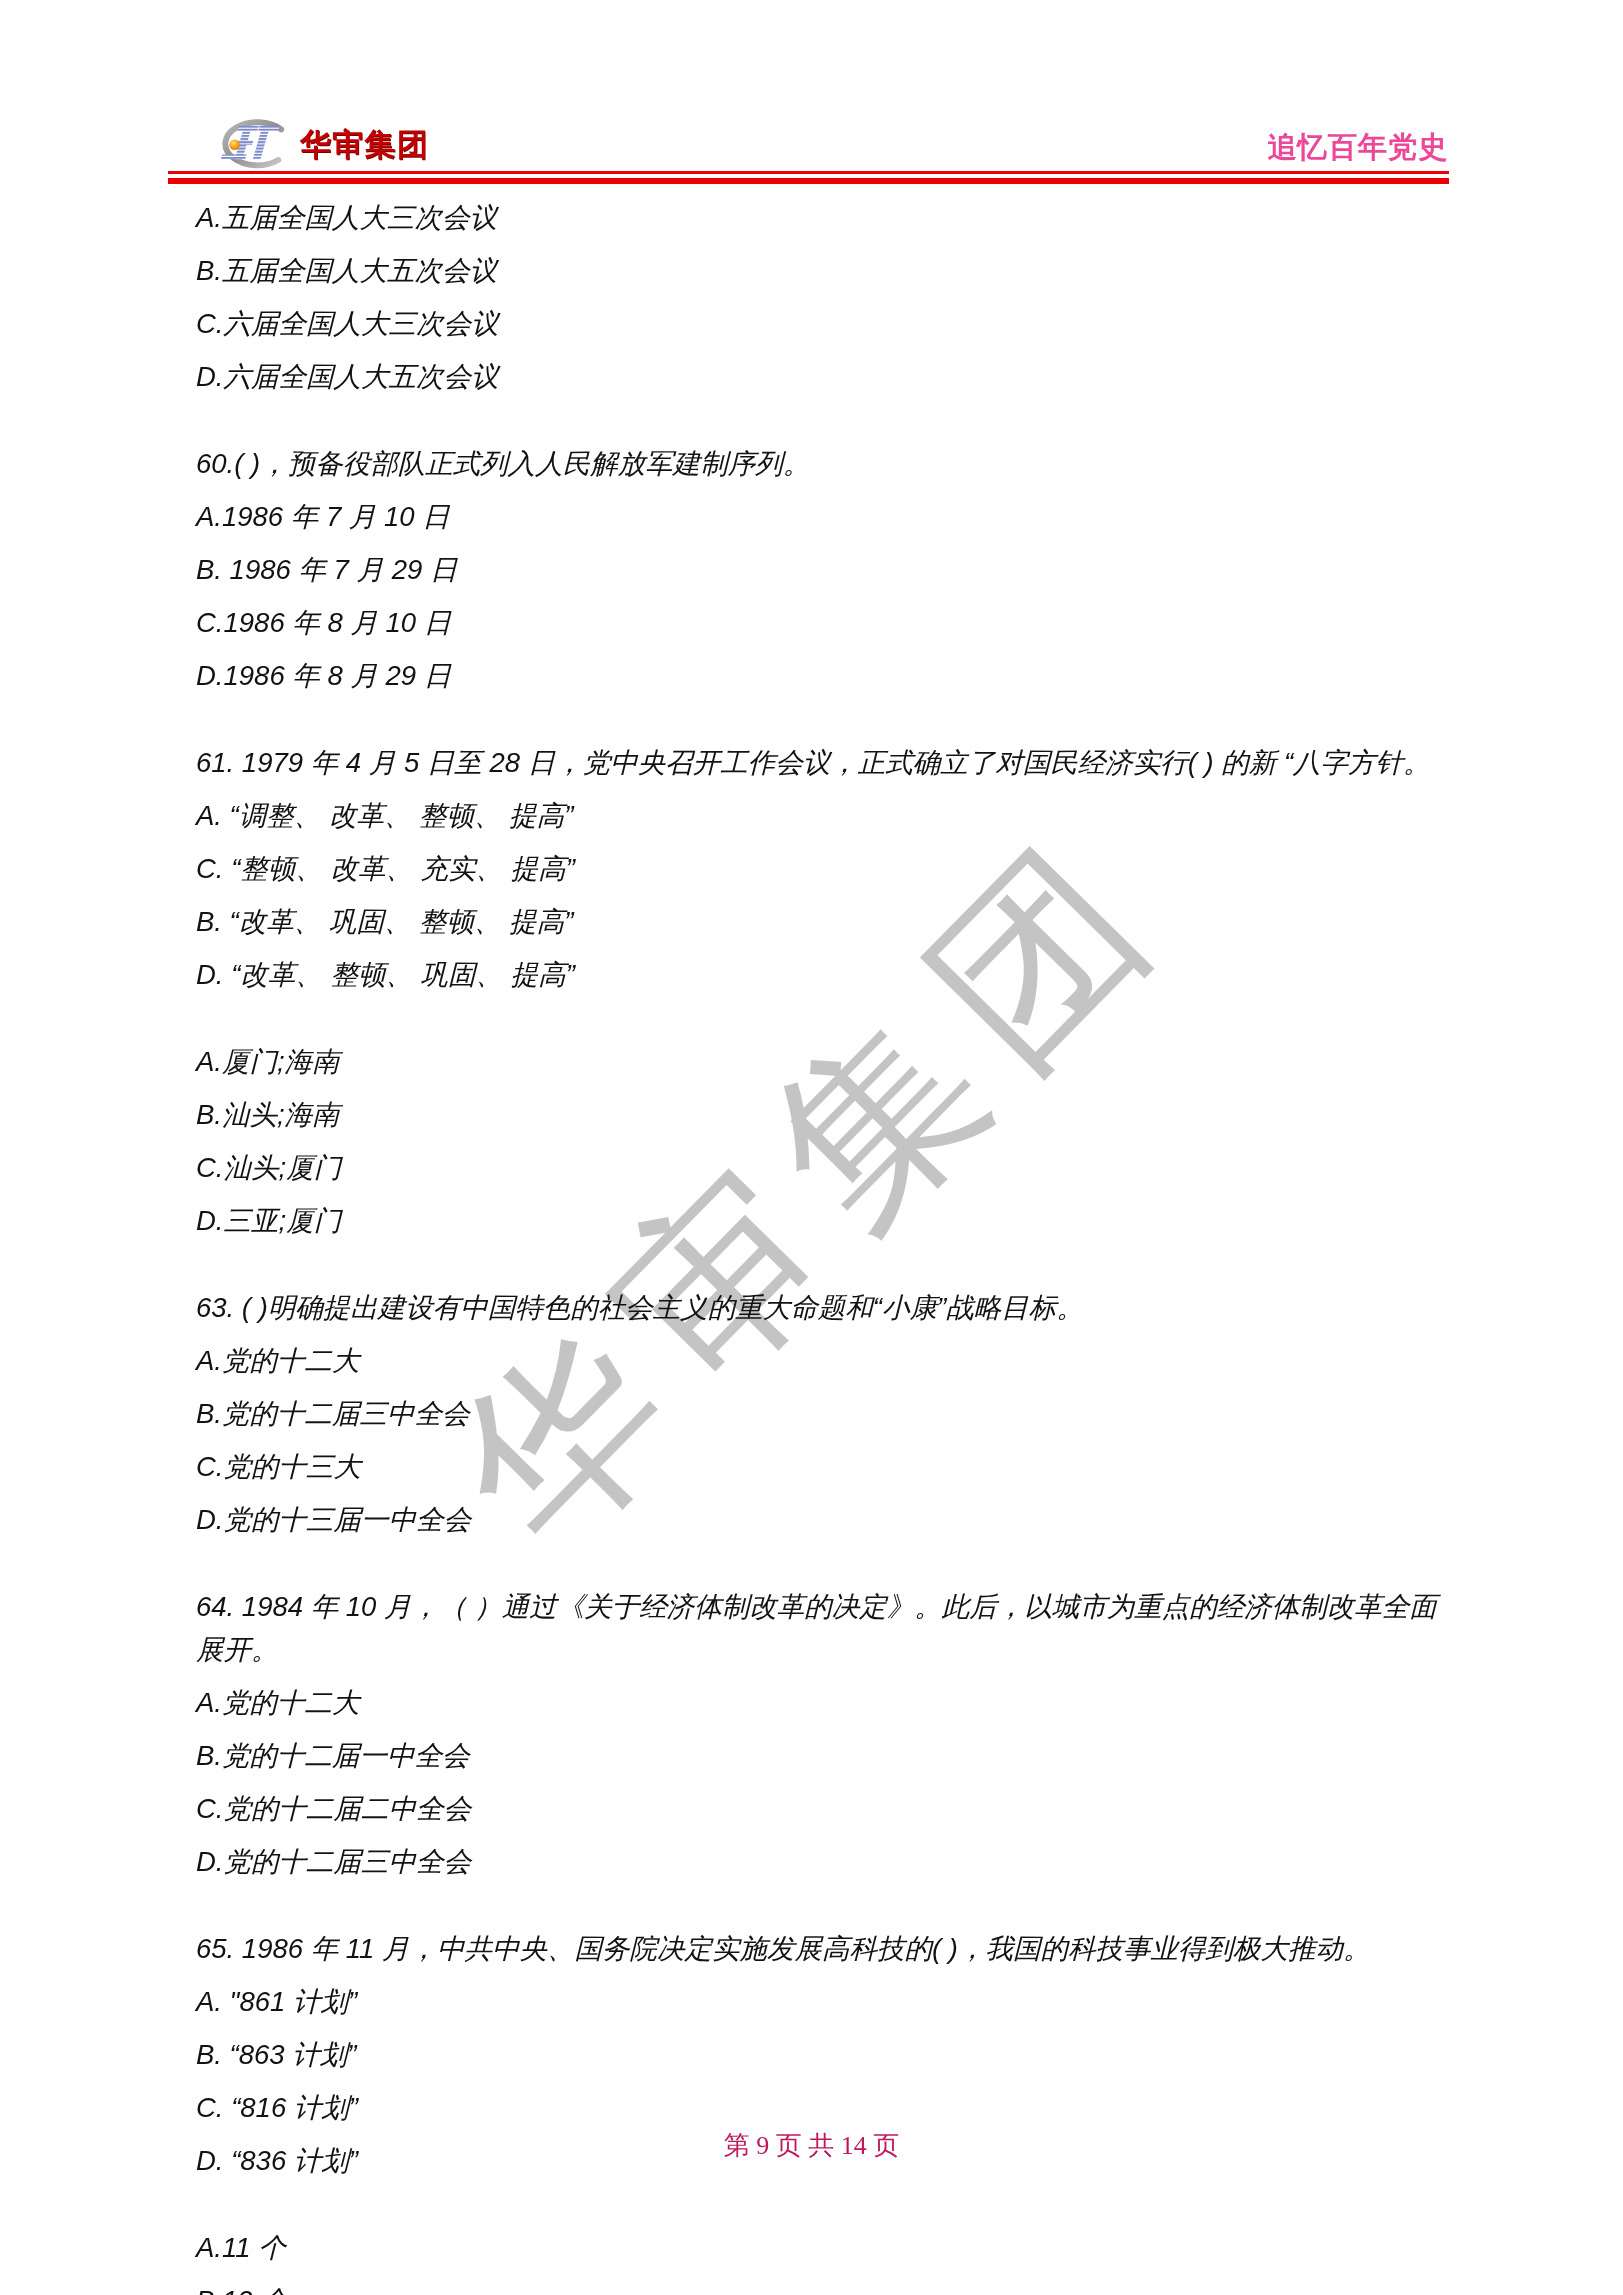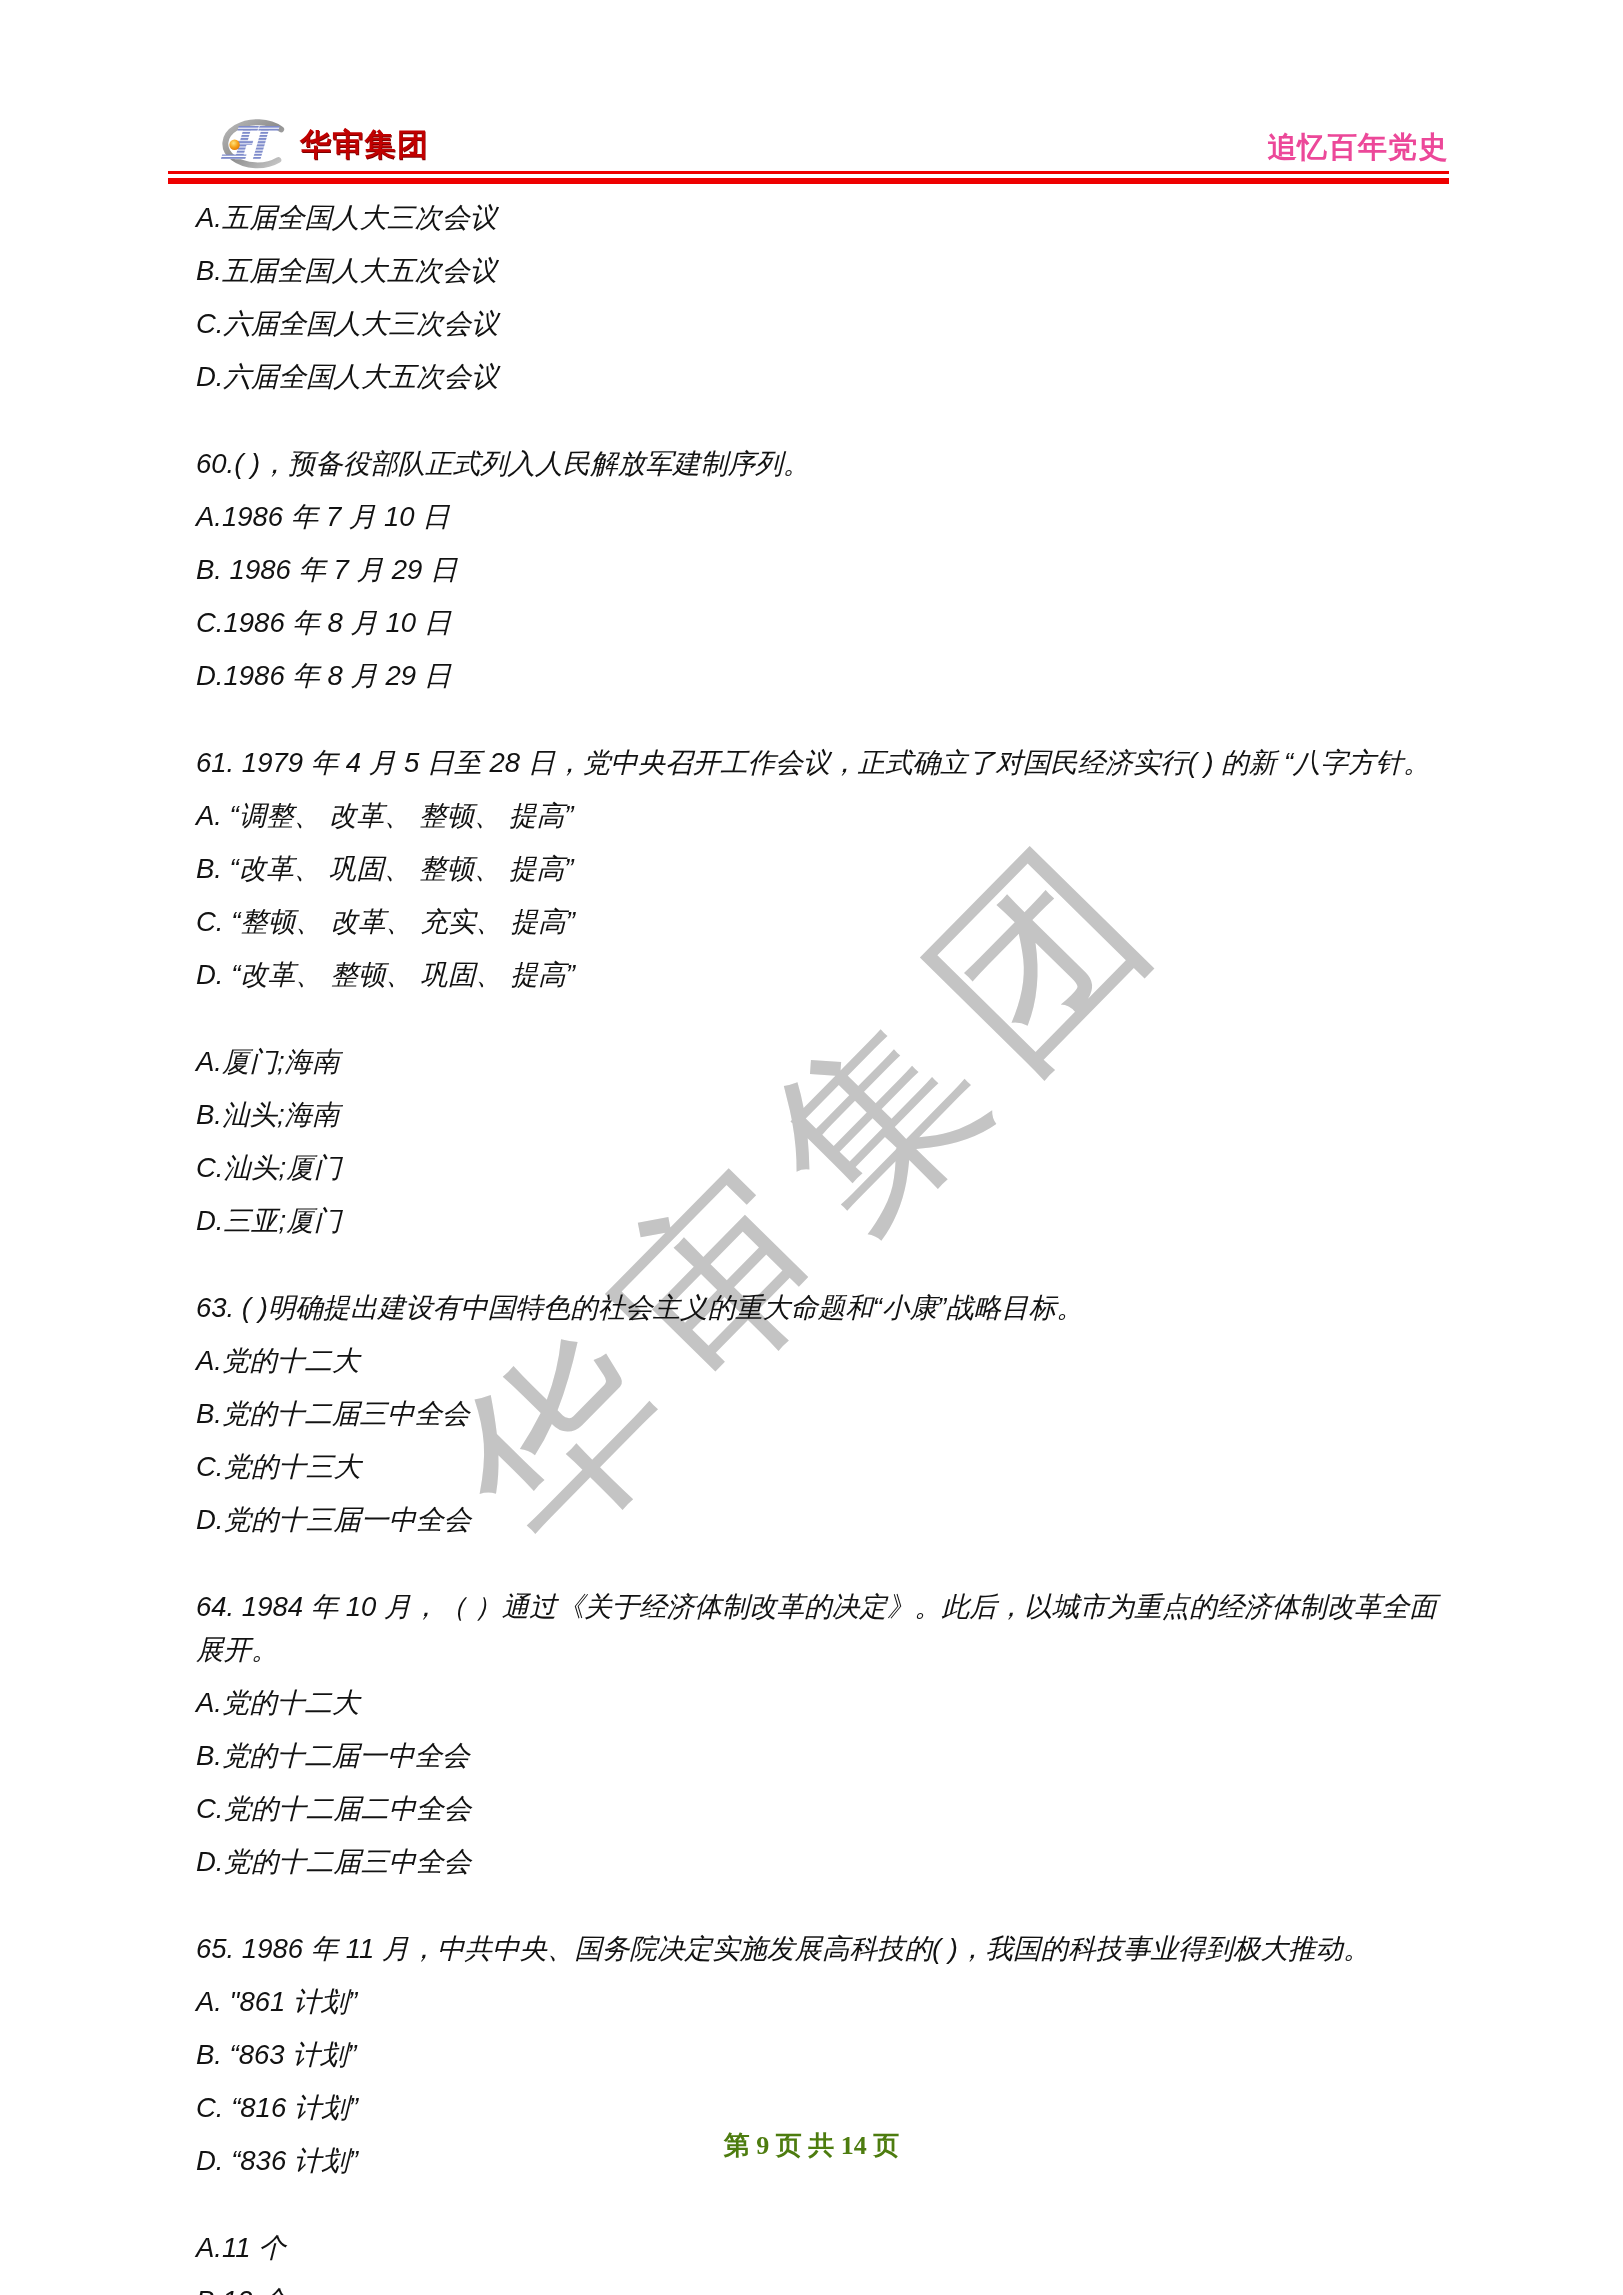--- a/index.html
+++ b/index.html
@@ -72,23 +72,22 @@
   .qblock + .qblock { margin-top: 44px; }
   .content p { margin: 10px; padding: 0; font-style: italic; }
 
   
   .footer {
     position: absolute;
     left: 0; top: 2128px; width: 100%;
     text-align: center;
     font-family: "Liberation Serif", "DejaVu Serif", serif;
     font-size: 26px;
-    color: #4d7c0f;
+    color: #be185d;
     z-index: 1;
-    font-weight: bold;
   }
 </style>
 </head>
 <body>
 
 <div class="page">
 
   <div class="watermark">华审集团</div>
 
   <div class="header">
@@ -144,22 +143,22 @@
       <p>60.(   )，预备役部队正式列入人民解放军建制序列。</p>
       <p>A.1986 年 7 月 10 日</p>
       <p>B. 1986 年 7 月 29 日</p>
       <p>C.1986 年 8 月 10 日</p>
       <p>D.1986 年 8 月 29 日</p>
     </div>
 
     <div class="qblock">
       <p>61. 1979 年 4 月 5 日至 28 日，党中央召开工作会议，正式确立了对国民经济实行(   ) 的新 “八字方针。</p>
       <p>A. “调整、 改革、 整顿、 提高”</p>
+      <p>C. “整顿、 改革、 充实、 提高”</p>
       <p>B. “改革、 巩固、 整顿、 提高”</p>
-      <p>C. “整顿、 改革、 充实、 提高”</p>
       <p>D. “改革、 整顿、 巩固、 提高”</p>
     </div>
 
     <div class="qblock">
       <p>A.厦门;海南</p>
       <p>B.汕头;海南</p>
       <p>C.汕头;厦门</p>
       <p>D.三亚;厦门</p>
     </div>
 

